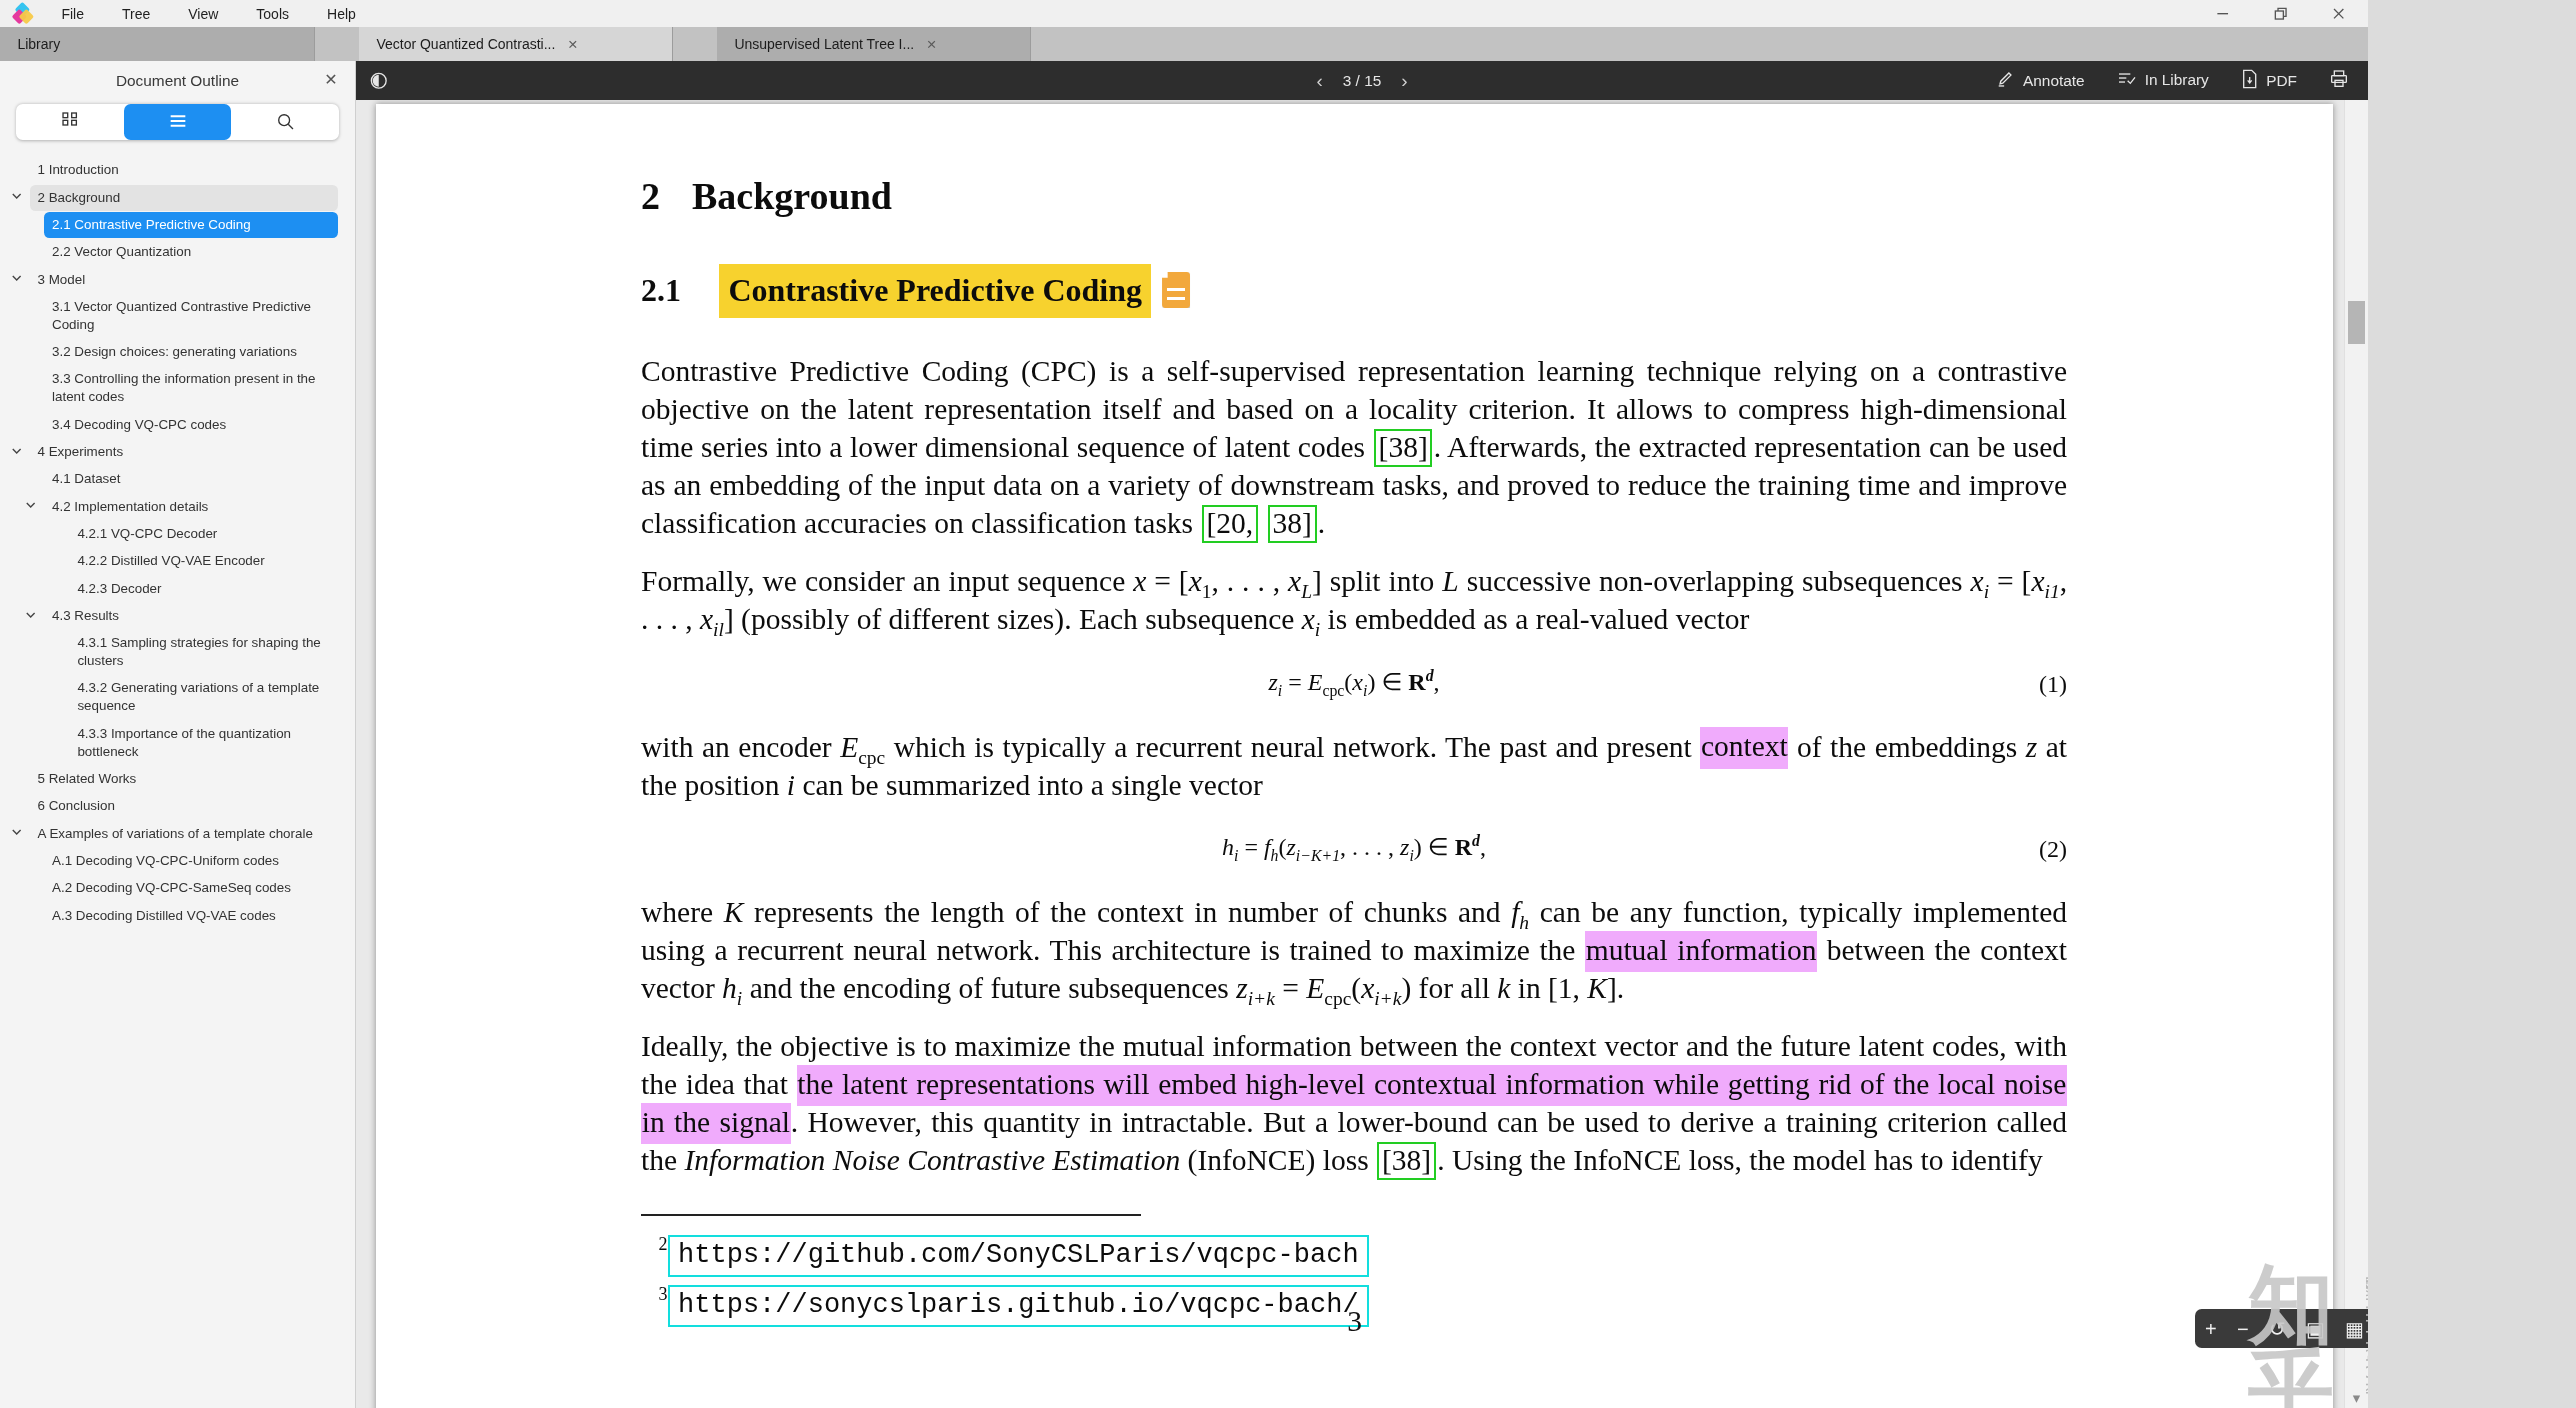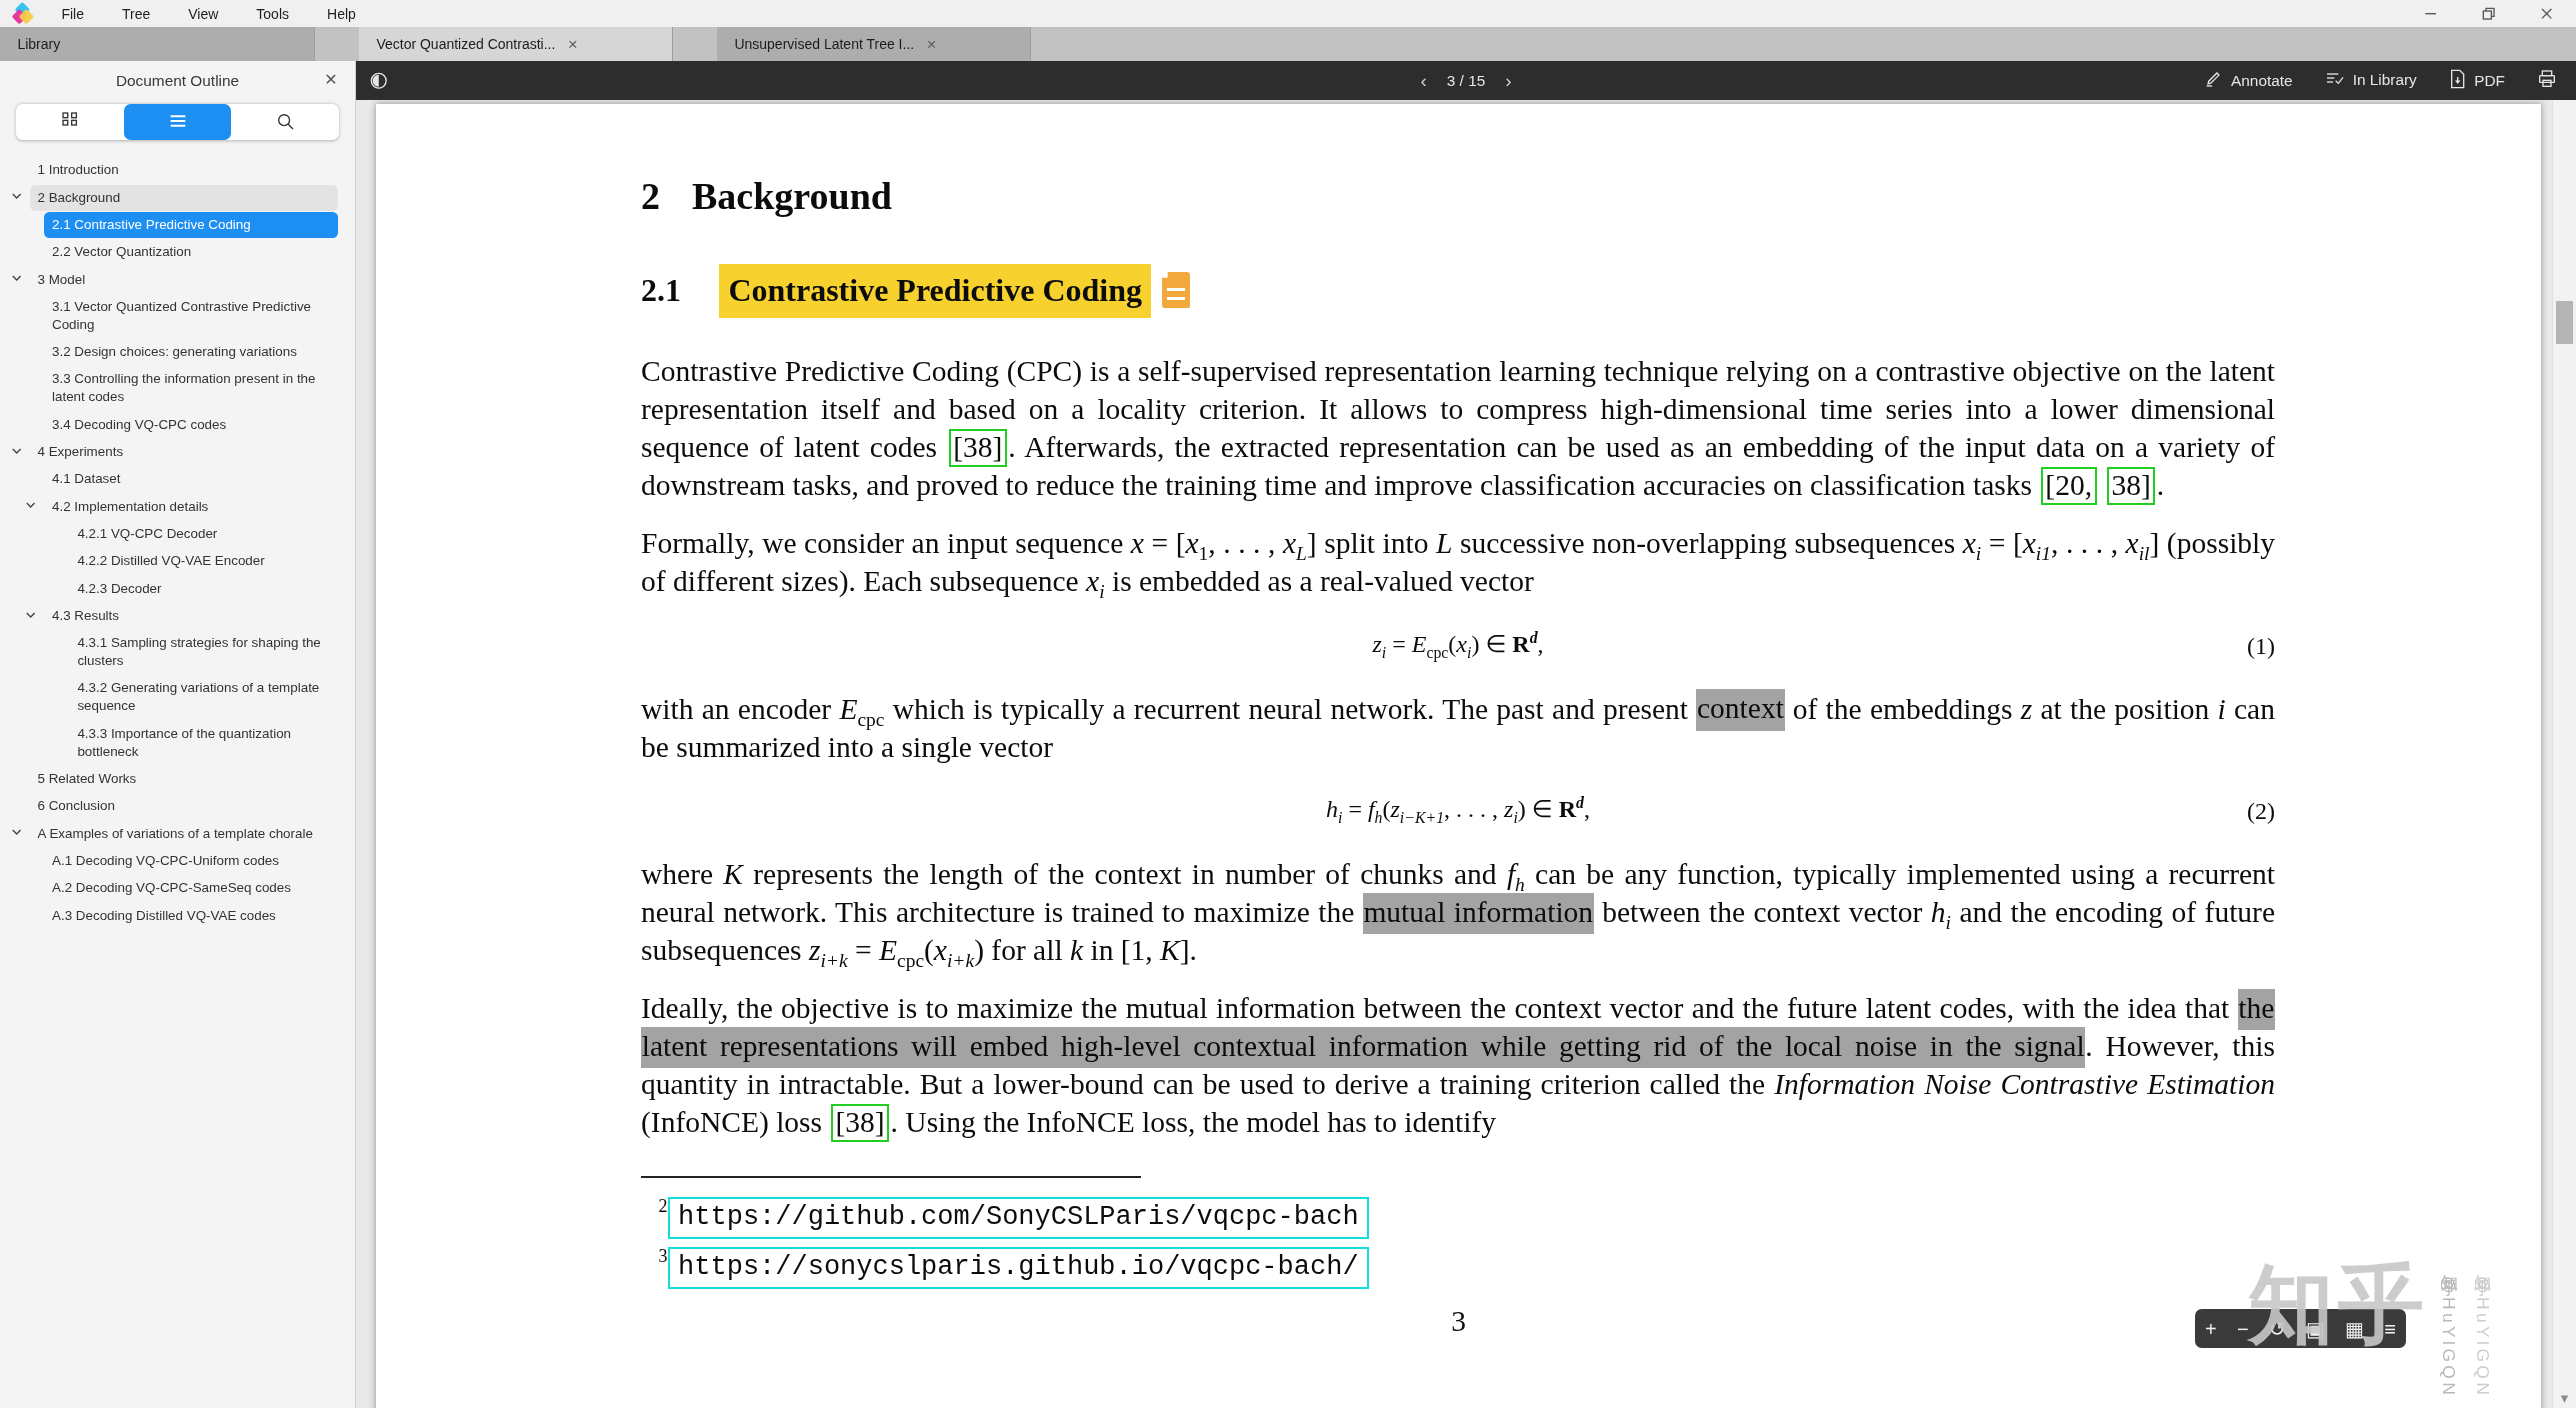--- a/index.html
+++ b/index.html
@@ -1,16 +1,16 @@
 <!DOCTYPE html>
 <html style="font-size:10.7px"><head>
 <meta charset="utf-8">
 <style>
   html,body{margin:0;padding:0;background:#dcdcdc;}
-  .app{position:relative;width:2576px;height:1409px;overflow:hidden;
+  .app{position:relative;width:2368px;height:1409px;overflow:hidden;
        font-family:"Liberation Sans",sans-serif;background:#e9e9e9;}
 
   
   .titlebar{height:27px;background:#f0f0f0;display:flex;align-items:center;position:relative;}
   .logo{width:20px;height:20px;margin-left:13.4px;position:relative;flex:0 0 auto;}
   .logo i{position:absolute;width:10.7px;height:10.7px;border-radius:2px;}
   .logo i.c1{background:#35c4f0;left:4px;top:0.7px;transform:rotate(45deg);}
   .logo i.c2{background:#e5399e;left:0.7px;top:7.4px;transform:rotate(45deg);}
   .logo i.c3{background:#f7c948;left:7.4px;top:7.4px;transform:rotate(45deg);opacity:.95;}
   .menus{display:flex;gap:38px;margin-left:28px;font-size:14px;color:#1f1f1f;}
@@ -70,21 +70,21 @@
   .h2 .hnum{margin-right:38px;}
   .hl-head{background:#f7d22e;padding:8px 9.4px 9.4px;}
   .note-icon{display:inline-block;width:28px;height:36px;margin-left:10.7px;vertical-align:-6.7px;
              background:#f2a83c;border-radius:3.4px;position:relative;box-shadow:1.3px 2px 3.4px rgba(0,0,0,.25);
              clip-path:polygon(0 16%,20% 16%,20% 0,100% 0,100% 100%,0 100%);}
   .note-icon::before,.note-icon::after{content:"";position:absolute;left:5.4px;right:5.4px;height:3.4px;background:#fff;}
   .note-icon::before{top:16px;} .note-icon::after{top:25px;}
   .para{text-align:justify;line-height:38px;margin:0 0 20px;}
   .rn-i{font-style:italic;}
   .rn-b{font-weight:bold;}
-  .rn-hl{background:#a3a3a3;padding:3.4px 0.7px 6px;box-decoration-break:clone;-webkit-box-decoration-break:clone;}
+  .rn-hl{background:#f0abfc;padding:3.4px 0.7px 6px;box-decoration-break:clone;-webkit-box-decoration-break:clone;}
   .rn-cite{border:2px solid #22cd22;padding:0 2.7px 1.3px;margin:0 1.3px;}
   .pcontent sub{font-size:66%;line-height:0;font-style:italic;}
   .pcontent sub.s-rm{font-style:normal;}
   .pcontent sup{font-size:66%;line-height:0;font-style:italic;}
   .eq{position:relative;text-align:center;font-size:24px;margin:29.5px 0 32px;}
   .eq .tag{position:absolute;right:0;top:2.7px;font-style:normal;}
   .fnrule{border-top:2px solid #222;width:500px;margin:35px 0 17.4px;}
   .fn{font-family:"Liberation Mono","DejaVu Sans Mono",monospace;font-size:27px;margin:4px 0 6.7px 17.4px;}
   .fn .fsup{font-family:"Liberation Serif",serif;font-size:18px;vertical-align:12px;margin-right:0.7px;}
   .fn .url{border:2px solid #12dede;padding:2.7px 8px 5.4px;display:inline-block;}

